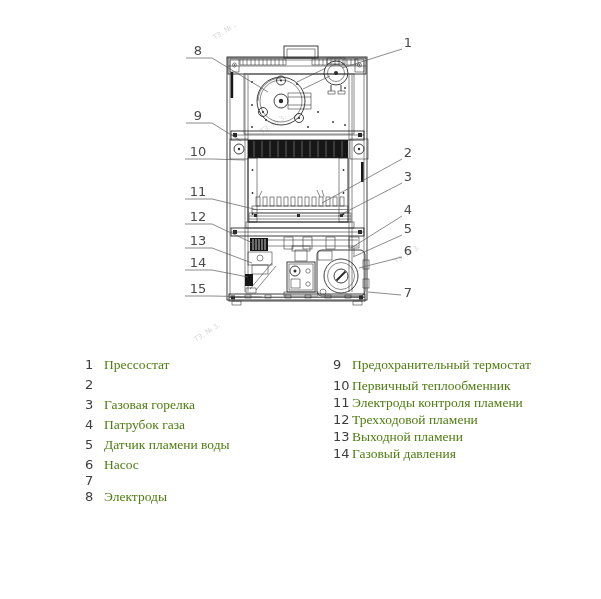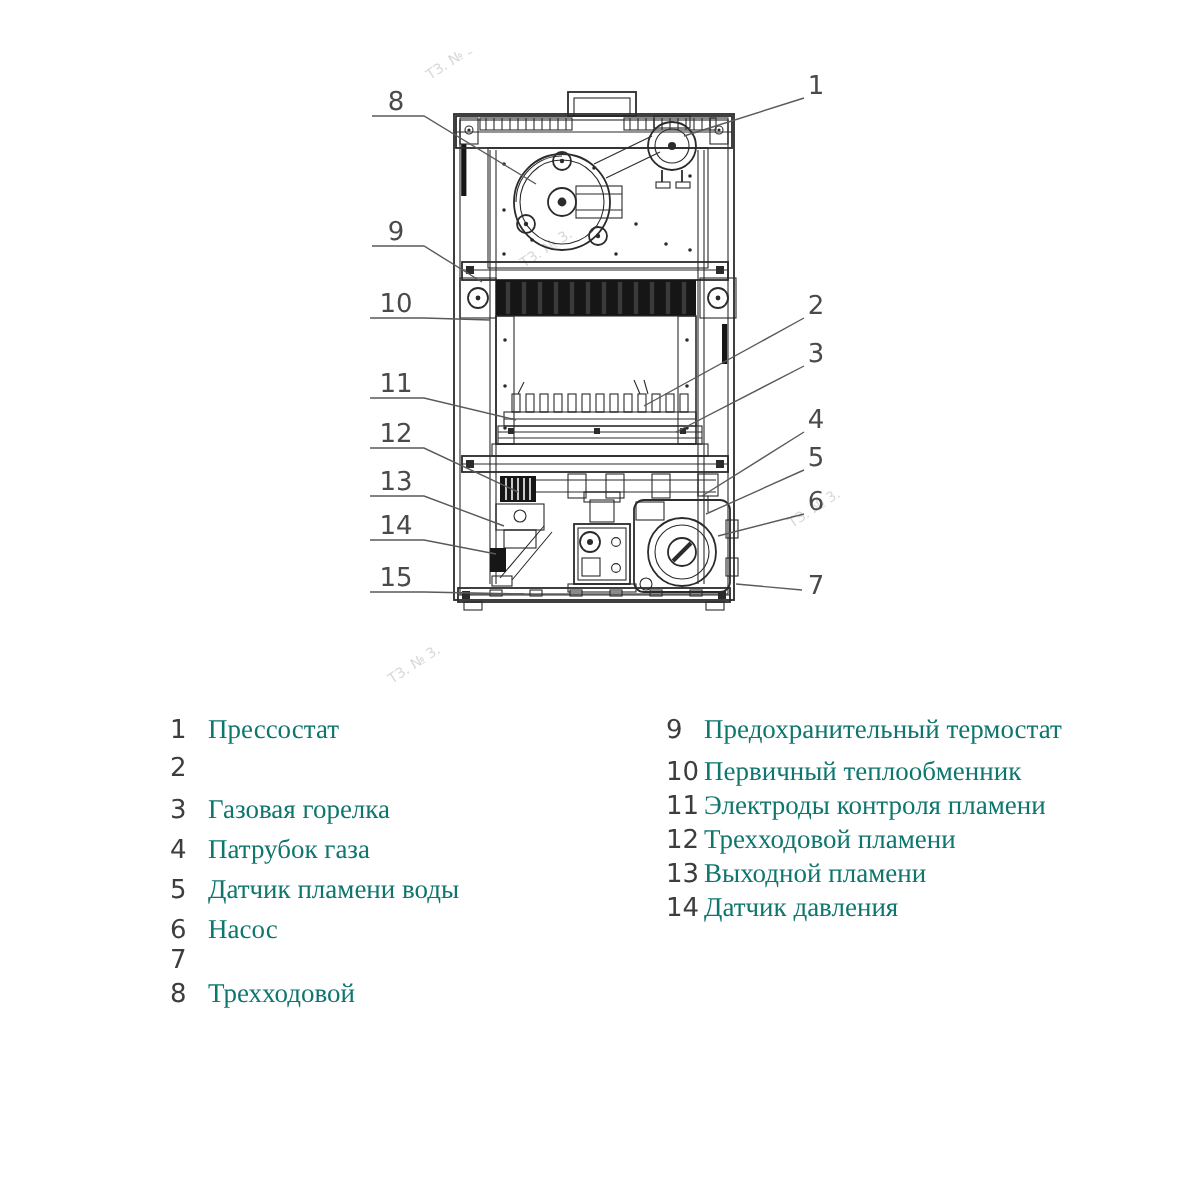--- a/index.html
+++ b/index.html
@@ -12,21 +12,21 @@
   .dot{fill:#2b2b2b;stroke:none;}
   .dark{fill:#161616;stroke:none;}
   .rib{fill:none;stroke:#f5f5f5;stroke-width:0.8;}
   .ripple{fill:none;stroke:#3a3a3a;stroke-width:2.2;}
   .callout{fill:none;stroke:#5a5a5a;stroke-width:0.7;}
   .cnum{font:13px "DejaVu Sans",sans-serif;fill:#4a4a4a;text-anchor:middle;}
   .wm{font:7px "DejaVu Sans",sans-serif;fill:#bdbdbd;opacity:.6;}
   .legend{position:absolute;}
   .lrow{display:flex;align-items:baseline;line-height:17px;}
   .lnum{font:13px "DejaVu Sans",sans-serif;color:#3d3d3d;width:19px;flex:none;}
-  .llbl{font-size:13.5px;color:#0f766e;white-space:nowrap;}
+  .llbl{font-size:13.5px;color:#4d7c0f;white-space:nowrap;}
   .legend-left{left:85px;top:356px;}
   .legend-right{left:333px;top:356px;}
   .legend-left .lrow:nth-child(-n+2){margin-bottom:4px;}
   .legend-left .lrow:nth-child(n+3):nth-child(-n+5){margin-bottom:3px;}
   .legend-right .lrow:first-child{margin-bottom:4px;}
 </style>
 </head>
 <body>
 
 <div class="stage">
@@ -297,21 +297,21 @@
       </div>
   <div class="lrow">
         <span class="lnum">6</span>
         <span class="llbl">Насос</span>
       </div>
   <div class="lrow">
         <span class="lnum">7</span>
       </div>
   <div class="lrow">
         <span class="lnum">8</span>
-        <span class="llbl">Трехходовой</span>
+        <span class="llbl">Электроды</span>
       </div>
 </div>
 
 <div class="legend legend-right">
   <div class="lrow">
         <span class="lnum">9</span>
         <span class="llbl">Предохранительный термостат</span>
       </div>
   <div class="lrow">
         <span class="lnum">10</span>
@@ -324,17 +324,17 @@
   <div class="lrow">
         <span class="lnum">12</span>
         <span class="llbl">Трехходовой пламени</span>
       </div>
   <div class="lrow">
         <span class="lnum">13</span>
         <span class="llbl">Выходной пламени</span>
       </div>
   <div class="lrow">
         <span class="lnum">14</span>
-        <span class="llbl">Датчик давления</span>
+        <span class="llbl">Газовый давления</span>
       </div>
 </div>
 
 </div>
 
 </body></html>

